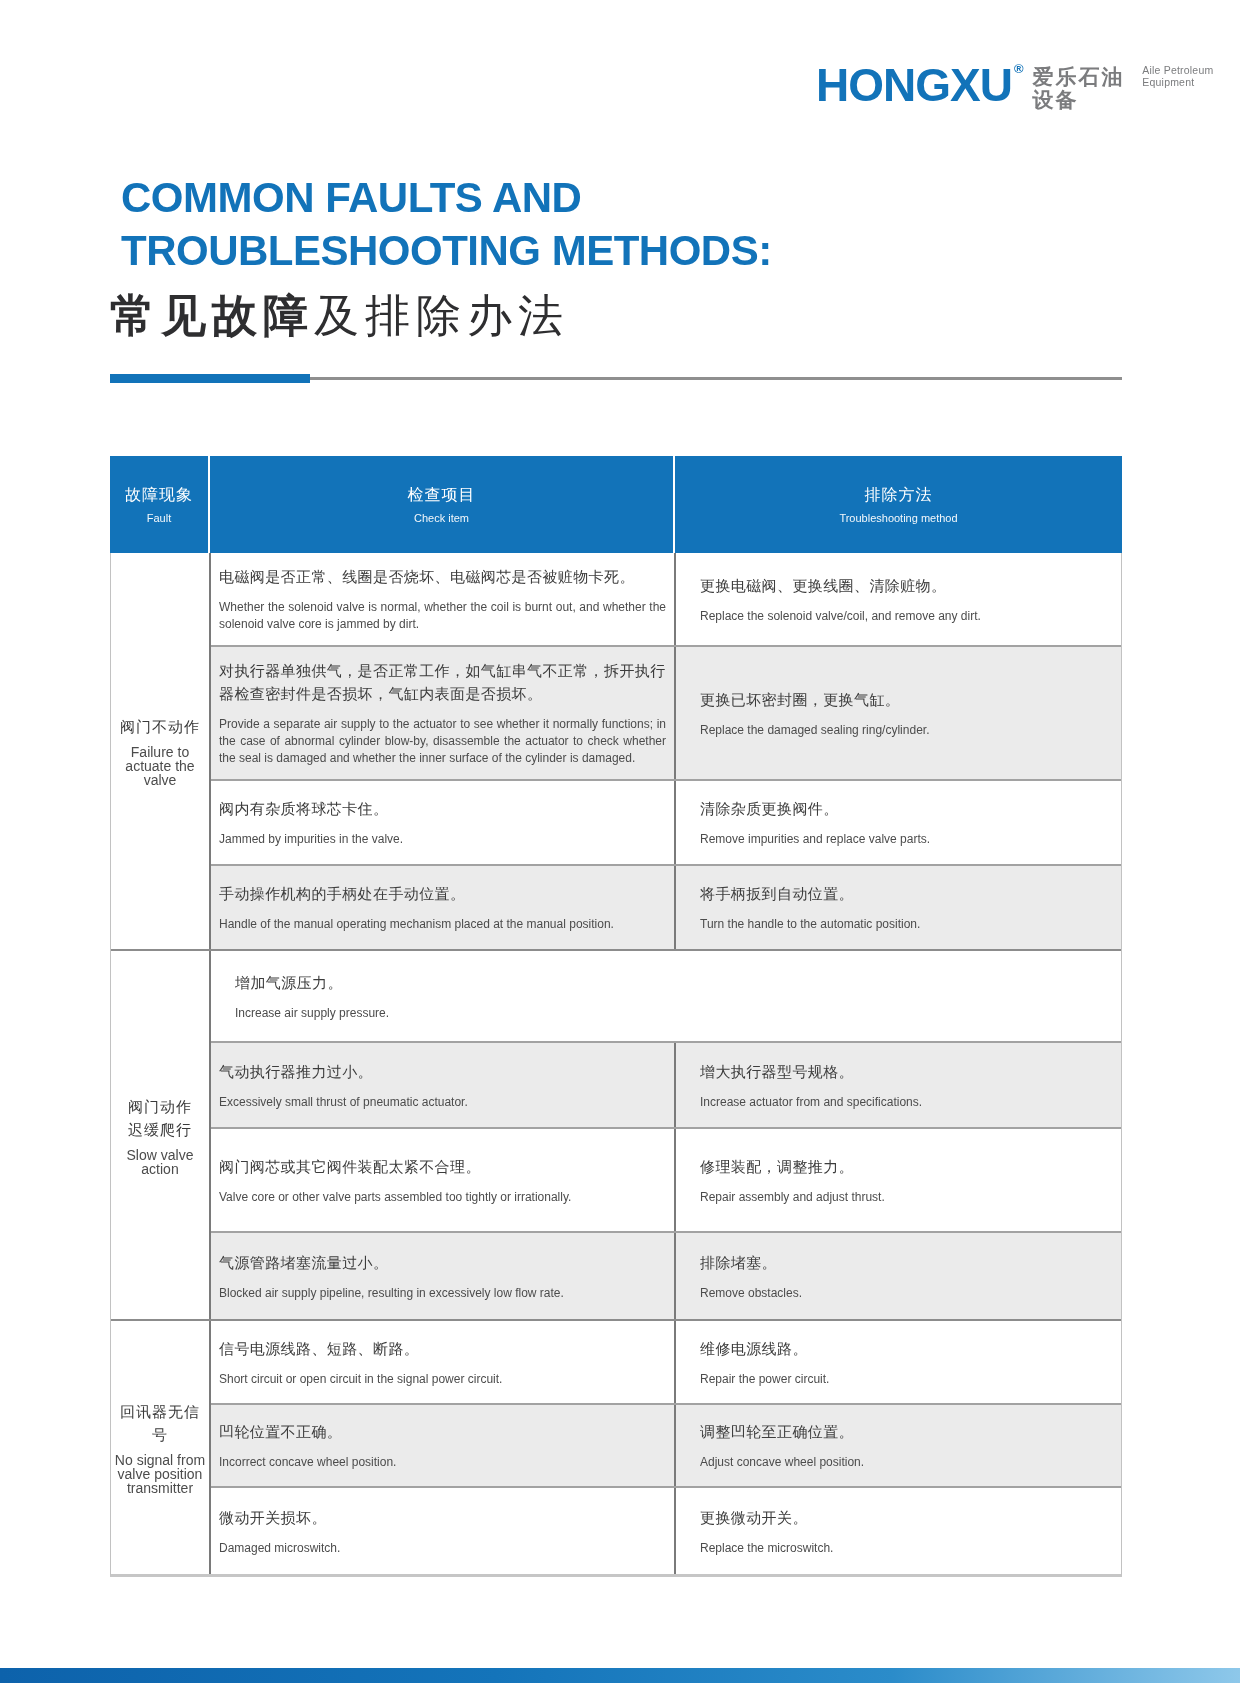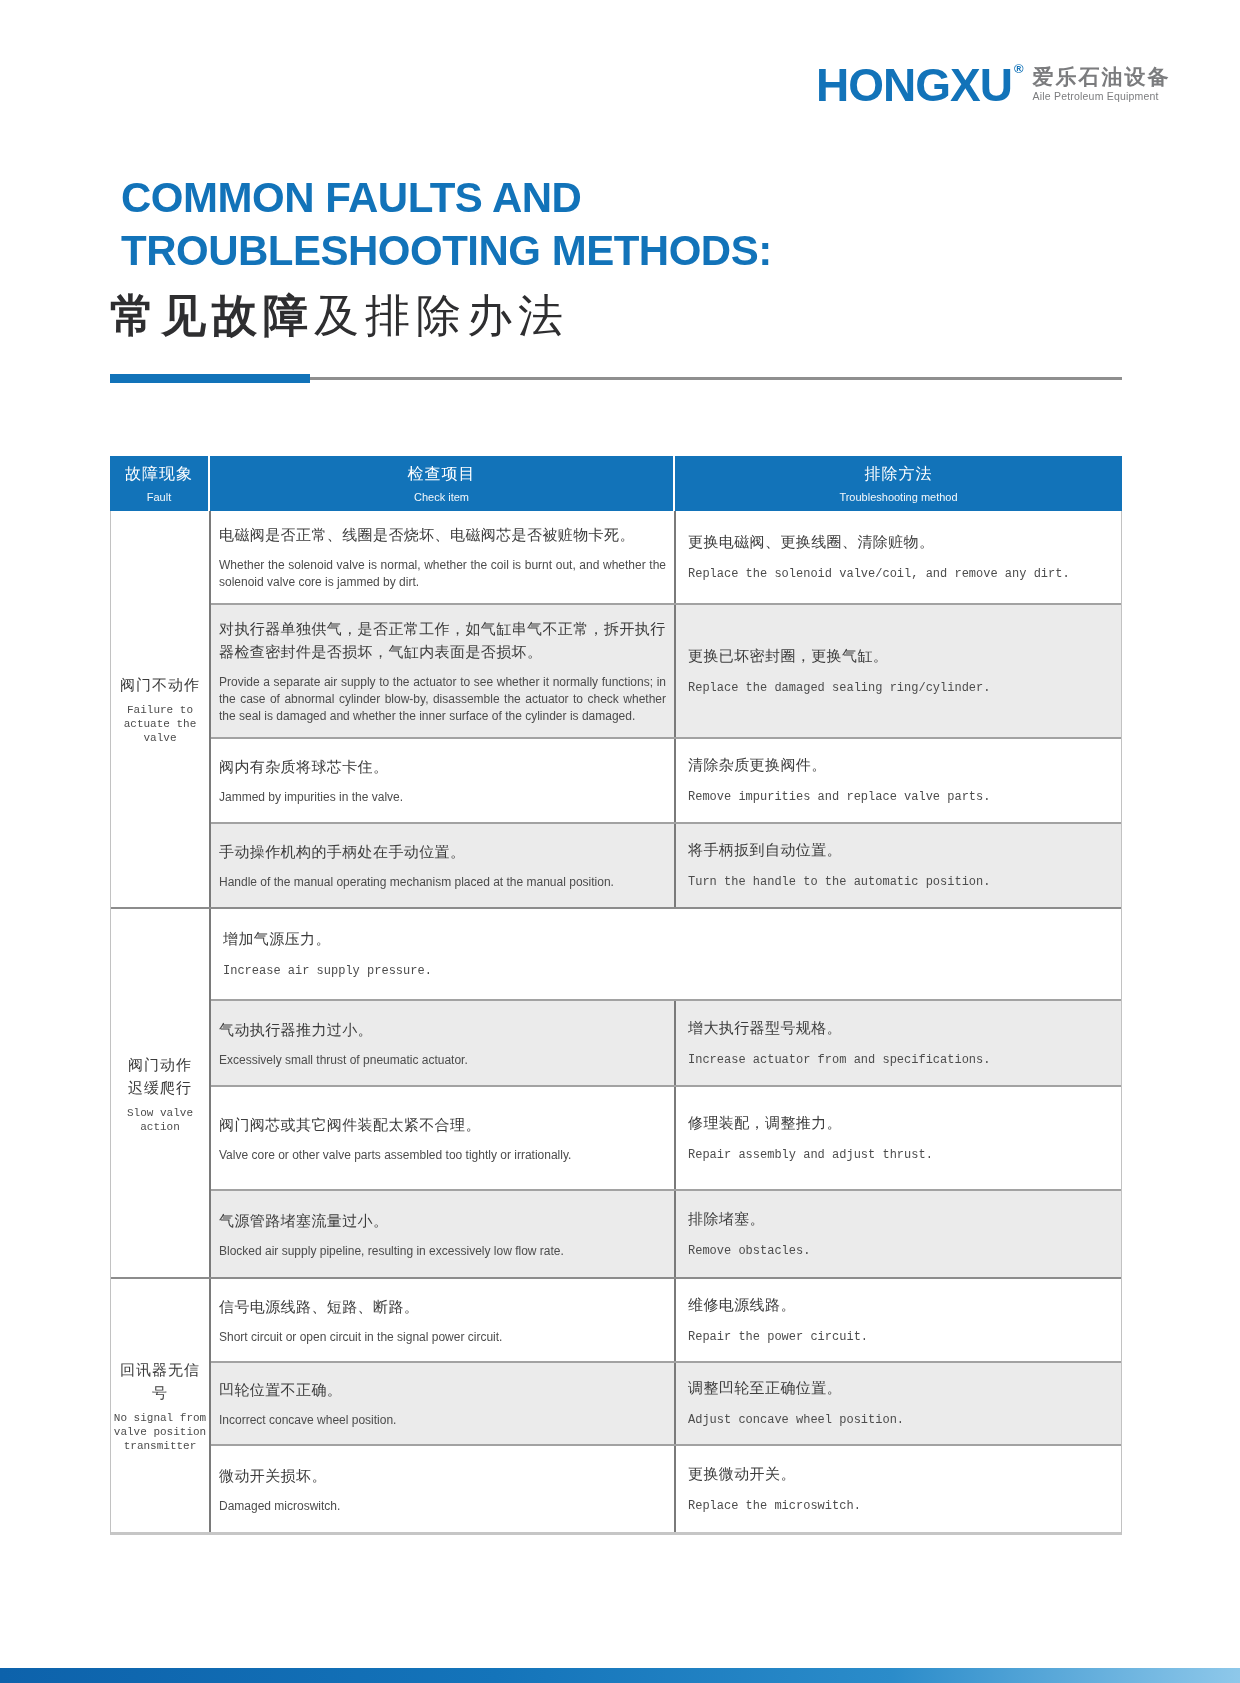--- a/index.html
+++ b/index.html
@@ -3,59 +3,59 @@
 <meta charset="utf-8">
 <style>
   html,body{margin:0;padding:0;background:#ffffff;}
   body{font-family:"Liberation Sans","DejaVu Sans",sans-serif;}
   .page{position:relative;width:1240px;height:1683px;background:#fff;overflow:hidden;margin:0 auto;}
 
   
   .logo{position:absolute;top:62px;left:816px;display:flex;align-items:flex-start;}
   .logo-word{font-size:46px;font-weight:bold;color:var(--accent,#1273b9);letter-spacing:-1px;line-height:1;}
   .logo-reg{font-size:13px;font-weight:bold;color:var(--accent,#1273b9);margin:0 0 0 2px;line-height:1;}
-  .logo-right{display:flex;flex-direction:column;margin:3px 0 0 9px;gap:3px;}
+  .logo-right{display:flex;flex-direction:row;margin:3px 0 0 9px;gap:3px;}
   .logo-cn{font-size:21px;font-weight:bold;color:#7b7c7e;letter-spacing:2px;line-height:1.1;}
   .logo-en{font-size:10.5px;color:#7b7c7e;letter-spacing:.2px;line-height:1.1;}
 
   
   .title-block{position:absolute;left:110px;top:160px;}
   .title-en{color:var(--accent,#1273b9);font-size:42px;font-weight:bold;line-height:53px;letter-spacing:-.5px;margin:11px;}
   .title-cn{margin-top:12px;font-size:45px;color:#2e2e30;letter-spacing:6px;line-height:1.2;}
   .cn-bold{font-weight:bold;}
   .cn-rest{font-weight:normal;}
 
   .divider{position:absolute;left:110px;top:374px;width:1012px;height:9px;}
   .divider-blue{position:absolute;left:0;top:0;width:200px;height:9px;background:var(--accent,#1273b9);}
   .divider-line{position:absolute;left:200px;right:0;top:3px;height:3px;background:#8f8f8f;}
 
   
   .table{position:absolute;left:110px;top:456px;width:1012px;}
-  .thead{display:flex;background:var(--accent,#1273b9);height:55px;color:#fff;}
+  .thead{display:flex;background:var(--accent,#1273b9);height:97px;color:#fff;}
   .th{display:flex;flex-direction:column;align-items:center;justify-content:center;gap:6px;box-sizing:border-box;}
   .th-fault{width:100px;border-right:2px solid #fff;}
   .th-check{width:465px;border-right:2px solid #fff;text-align:center;}
   .th-fix{flex:1;}
   .th-cn{font-size:16px;letter-spacing:1px;}
   .th-en{font-size:11px;opacity:.95;}
 
   .tbody{border-left:1px solid #c2c2c2;border-right:1px solid #c2c2c2;border-bottom:3px solid #c6c6c6;}
   .group{display:flex;}
   .group + .group{border-top:2px solid #8c8c8c;}
   .fault-cell{width:100px;box-sizing:border-box;display:flex;flex-direction:column;align-items:center;justify-content:center;
               text-align:center;gap:7px;border-right:2px solid #7a7a7a;background:#fff;padding:16px 2px;}
   .fault-cn{font-size:15px;color:#3a3a3a;letter-spacing:1px;line-height:23px;white-space:pre-line;}
-  .fault-en{font-size:11px;color:#4c4c4c;line-height:14px;font-family:Liberation Mono, monospace;}
+  .fault-en{font-size:14px;color:#4c4c4c;line-height:14px;}
   .rows{flex:1;display:flex;flex-direction:column;}
   .row{display:flex;box-sizing:border-box;background:#fff;}
   .row + .row{border-top:2px solid #a2a2a2;}
   .row.alt{background:var(--rowAlt,#ebebeb);}
   .check-cell{width:465px;box-sizing:border-box;border-right:2px solid #7a7a7a;padding:12px 8px;
               display:flex;flex-direction:column;justify-content:center;gap:11px;}
-  .fix-cell{flex:1;box-sizing:border-box;padding:12px 12px;display:flex;flex-direction:column;justify-content:center;gap:11px;font-family:Liberation Mono, monospace;}
+  .fix-cell{flex:1;box-sizing:border-box;padding:12px 24px;display:flex;flex-direction:column;justify-content:center;gap:11px;}
   .cell-cn{font-size:15px;color:#3c3c3c;letter-spacing:.4px;line-height:23px;}
   .cell-en{font-size:12px;color:#4c4c4c;line-height:17px;}
   .check-cell .cell-en{text-align:justify;}
 
   
   .bottom-bar{position:absolute;left:0;bottom:0;width:100%;height:15px;
               background:linear-gradient(90deg,#0d62ab 0%,#1474ba 40%,#2b8cca 72%,#8ec8ea 100%);}
 </style>
 </head>
 <body>

